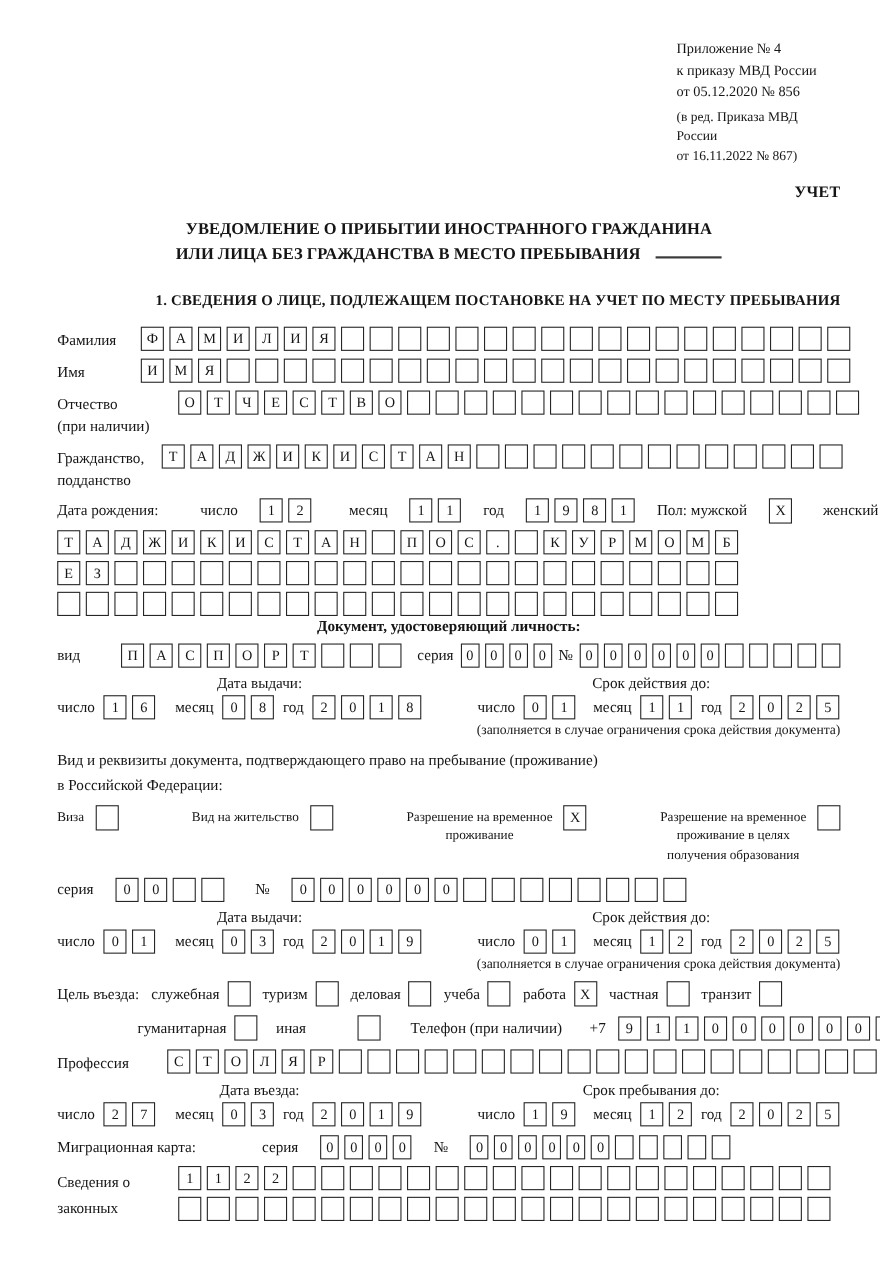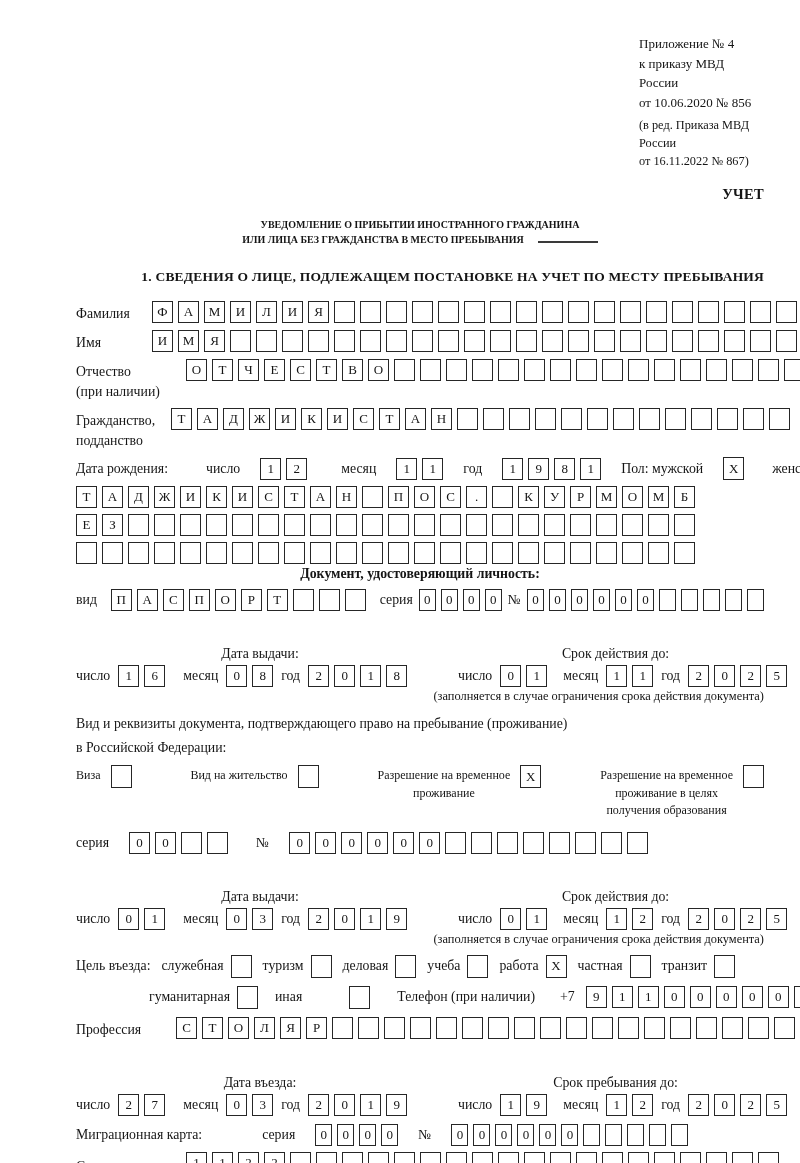--- a/index.html
+++ b/index.html
@@ -1,62 +1,62 @@
 <!DOCTYPE html>
 <html><head>
 <meta charset="utf-8">
 <style>
   html,body{margin:0;padding:0;background:#fff;}
-  .page{width:800px;height:1163px;box-sizing:border-box;padding:34px 36px 0 76px;
+  .page{width:800px;height:1163px;box-sizing:border-box;padding:34px 36px 0 52px;
         font-family:"Liberation Serif","DejaVu Serif",serif;color:#151515;position:relative;overflow:hidden;background:#fff;}
   .appendix{margin-left:563px;font-size:13px;line-height:1.5;}
   .appendix .rev-block{margin-top:5px;}
   .appendix .rev-block div{font-size:12.3px;line-height:1.45;}
   .forma{text-align:right;font-weight:bold;font-size:14.5px;margin-top:16px;letter-spacing:.3px;}
-  .title{text-align:center;font-weight:bold;font-size:10px;margin-top:14px;line-height:1.5;}
+  .title{text-align:center;font-weight:bold;font-size:15px;margin-top:14px;line-height:1.5;}
   .uline{display:inline-block;width:60px;border-bottom:2px solid #3a3a3a;margin-left:14px;}
   .sec-head{font-weight:bold;font-size:13.5px;margin-top:22px;text-align:right;letter-spacing:.2px;white-space:nowrap;}
   .form-body{margin-top:16px;}
   .boxes{display:flex;gap:5px;flex-wrap:nowrap;}
   .cell{display:inline-flex;align-items:center;justify-content:center;width:21px;height:22px;
         border:1.8px solid #262626;font-size:13px;flex:0 0 auto;box-sizing:border-box;background:#fff;}
   .sm .cell{width:17px;}
   .cbox{display:inline-flex;align-items:center;justify-content:center;width:21px;height:23px;
         border:1.8px solid #262626;font-size:13px;flex:0 0 auto;box-sizing:border-box;background:#fff;}
   .frow{display:flex;align-items:flex-start;margin-bottom:6px;}
   .flabel{flex:0 0 auto;font-size:13.8px;padding-top:3px;line-height:1.45;}
   .w76{width:76px}.w110{width:110px}.w95{width:95px}.w108{width:108px}.w100{width:100px}
   .mrow{display:flex;align-items:center;gap:20px;margin-bottom:6px;font-size:13.8px;}
   .col{display:flex;flex-direction:column;gap:6px;}
   .center-bold{text-align:center;font-weight:bold;font-size:13.8px;margin:2px 0 7px;}
   .date-pair{display:flex;margin-bottom:2px;}
   .dp-left{width:368px;flex:0 0 auto;}
   .dp-right{flex:1;}
-  .dp-head{text-align:center;font-size:13.8px;margin-bottom:3px;margin-top:29px;}
+  .dp-head{text-align:center;font-size:13.8px;margin-bottom:3px;}
   .dp-row{display:flex;align-items:center;gap:8px;font-size:13.8px;}
   .note-right{text-align:right;font-size:12.4px;margin:2px 0 8px;}
   .intro{font-size:13.8px;line-height:1.7;margin:4px 0 6px;}
   .rvp-row{display:flex;justify-content:space-between;align-items:flex-start;margin:4px 0 12px;}
   .rvp-item{display:flex;align-items:flex-start;gap:10px;}
   .rvp-text{font-size:12px;line-height:1.45;padding-top:2px;}
   .rvp-text.ctr{text-align:center;}
   .opt{display:flex;align-items:center;gap:7px;}
   .purpose-row{display:flex;align-items:center;gap:11px;font-size:13.8px;margin-bottom:8px;flex-wrap:nowrap;}
   .indent70{margin-left:73px;}
   .nw{white-space:nowrap;}
 </style>
 </head>
 <body>
 
 <div class="page">
 
   <div class="appendix">
     <div>Приложение № 4</div>
     <div>к приказу МВД России</div>
-    <div>от 10.06.2020 № 856</div>
+    <div>от 05.12.2020 № 856</div>
     <div class="rev-block">
       <div>(в ред. Приказа МВД России</div>
       <div>от 16.11.2022 № 867)</div>
     </div>
   </div>
 
   <div class="forma">УЧЕТ</div>
 
   <div class="title">
     <div>УВЕДОМЛЕНИЕ О ПРИБЫТИИ ИНОСТРАННОГО ГРАЖДАНИНА</div>
@@ -298,21 +298,21 @@
             <span class="cell"></span>
             <span class="cell"></span>
             <span class="cell"></span>
             <span class="cell"></span>
           </div>
       </div>
     </div>
 
     <div class="center-bold">Документ, удостоверяющий личность:</div>
 
-    <div class="mrow" style="gap:6px;">
+    <div class="mrow" style="gap:6px;justify-content:space-between;">
       <span style="width:52px;">вид</span>
       <span class="boxes">
           <span class="cell">П</span>
           <span class="cell">А</span>
           <span class="cell">С</span>
           <span class="cell">П</span>
           <span class="cell">О</span>
           <span class="cell">Р</span>
           <span class="cell">Т</span>
           <span class="cell"></span>

